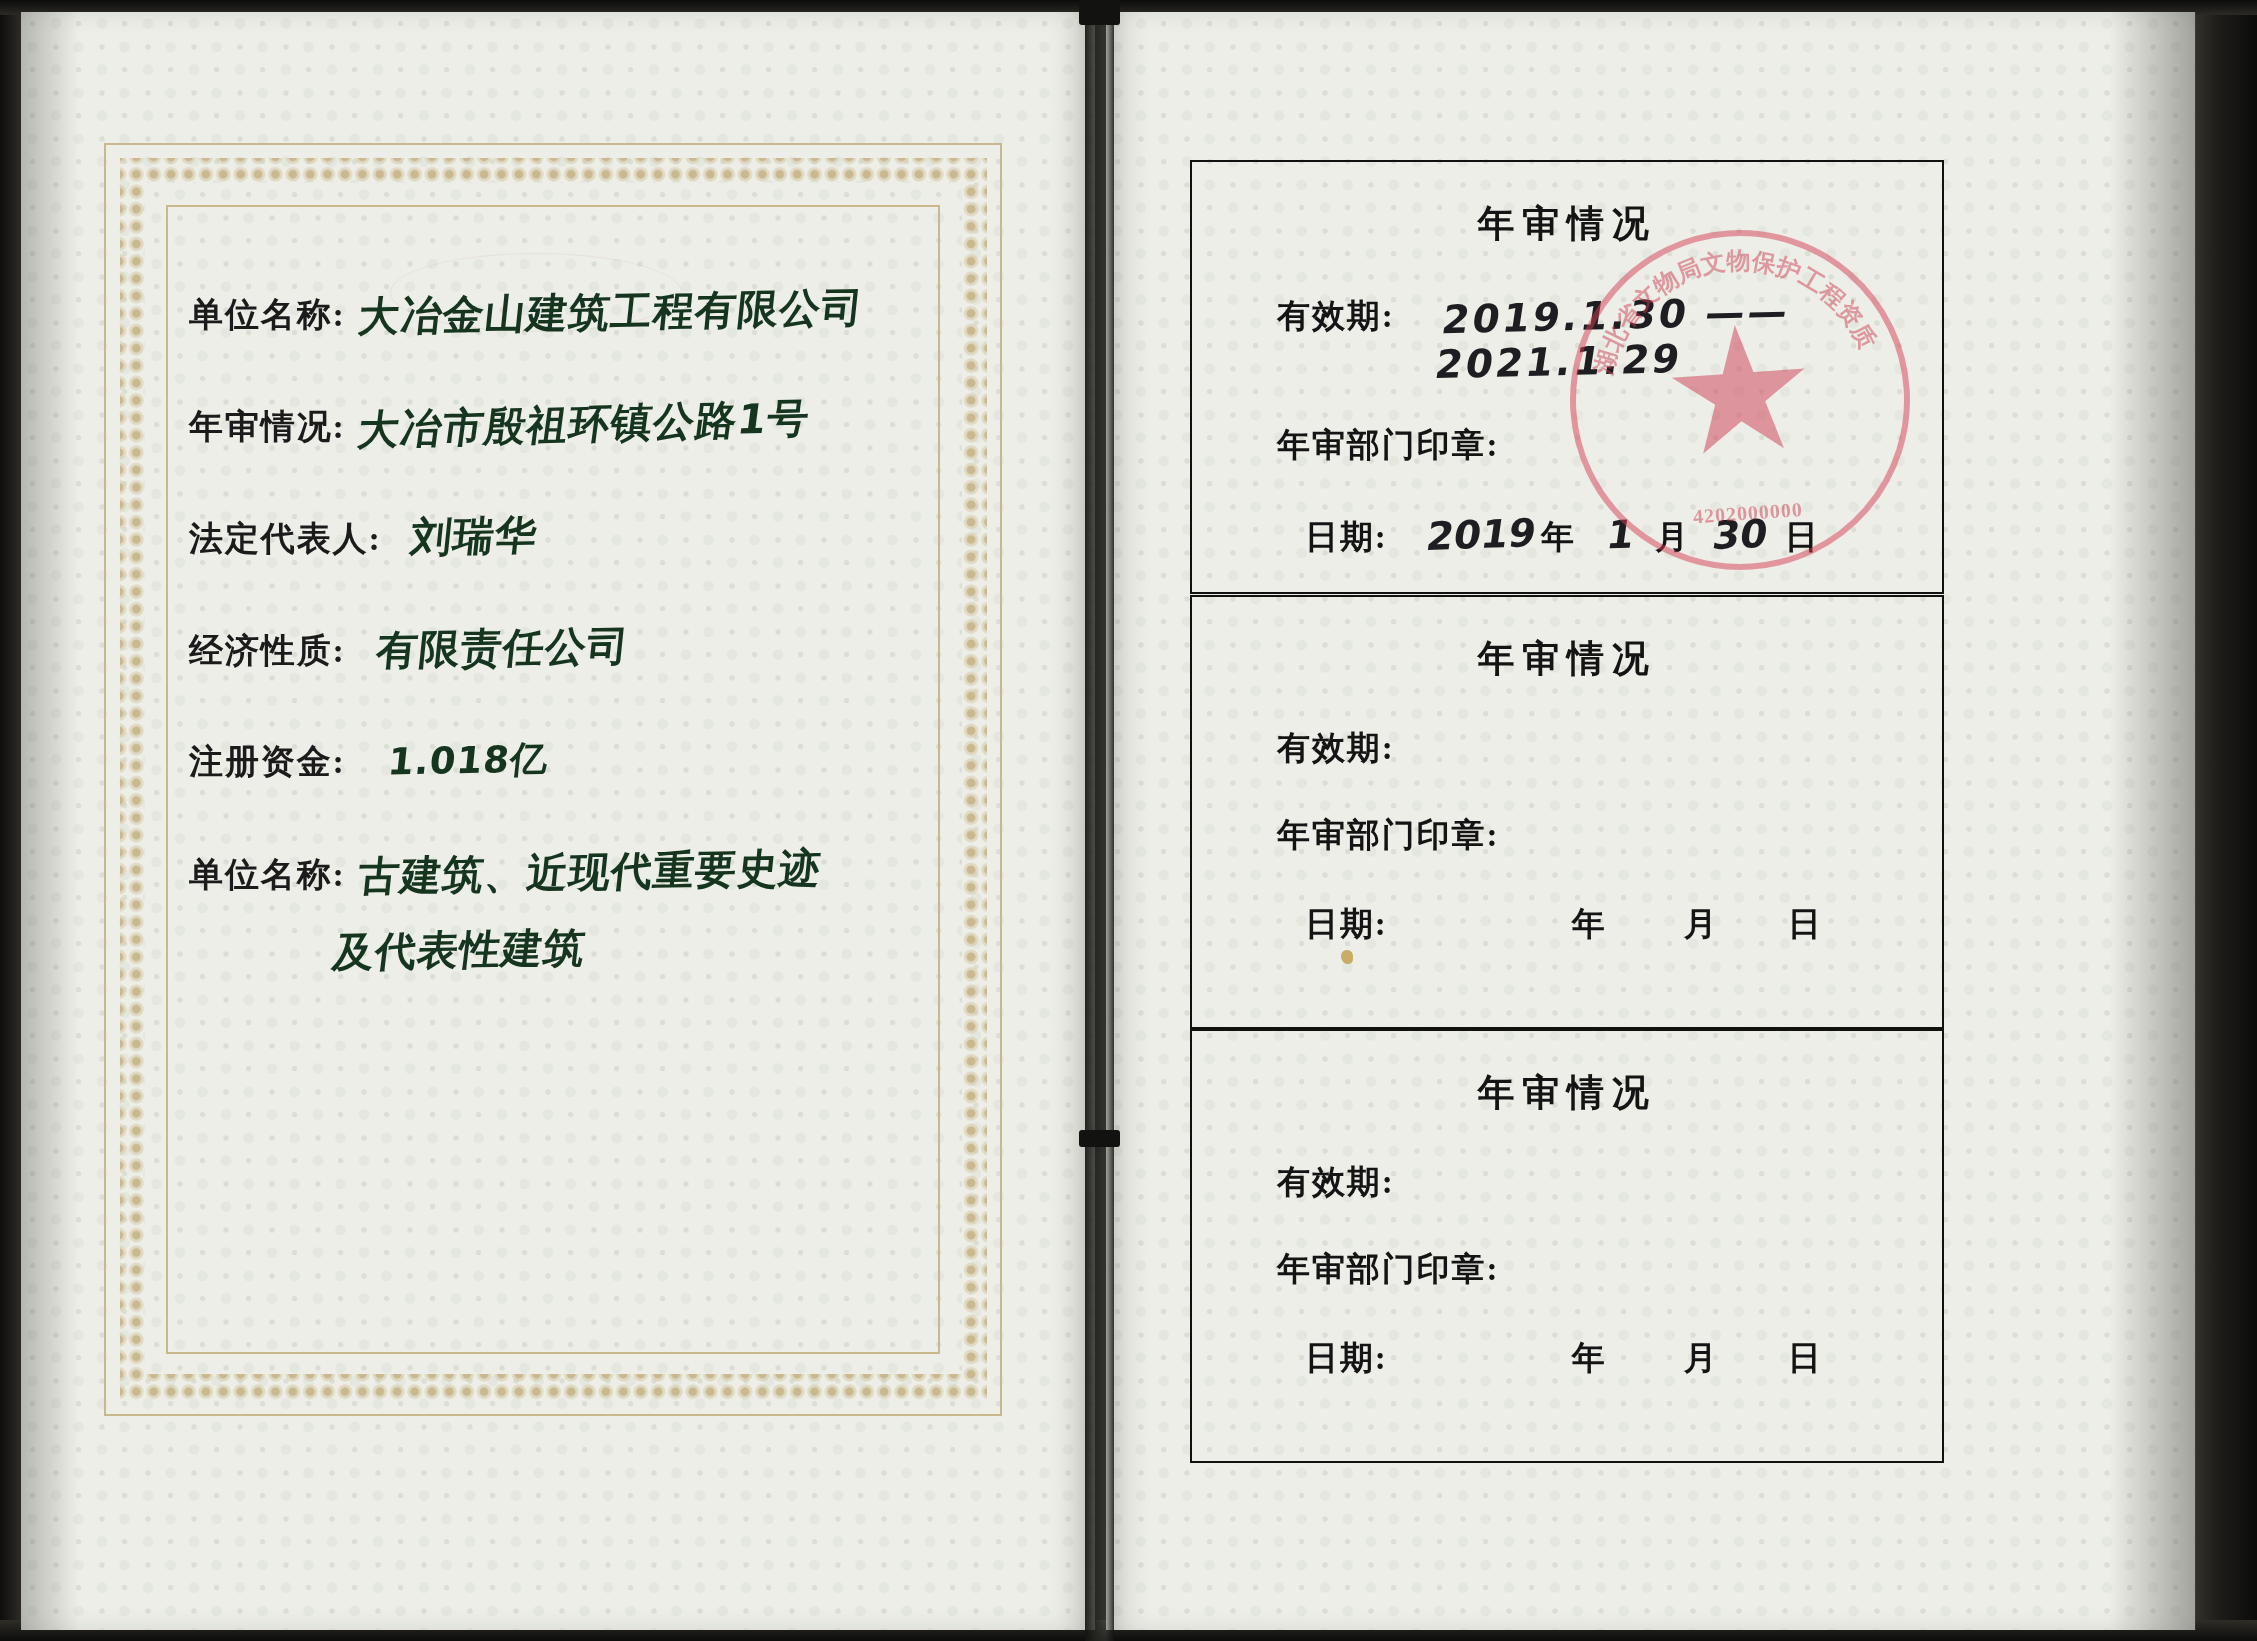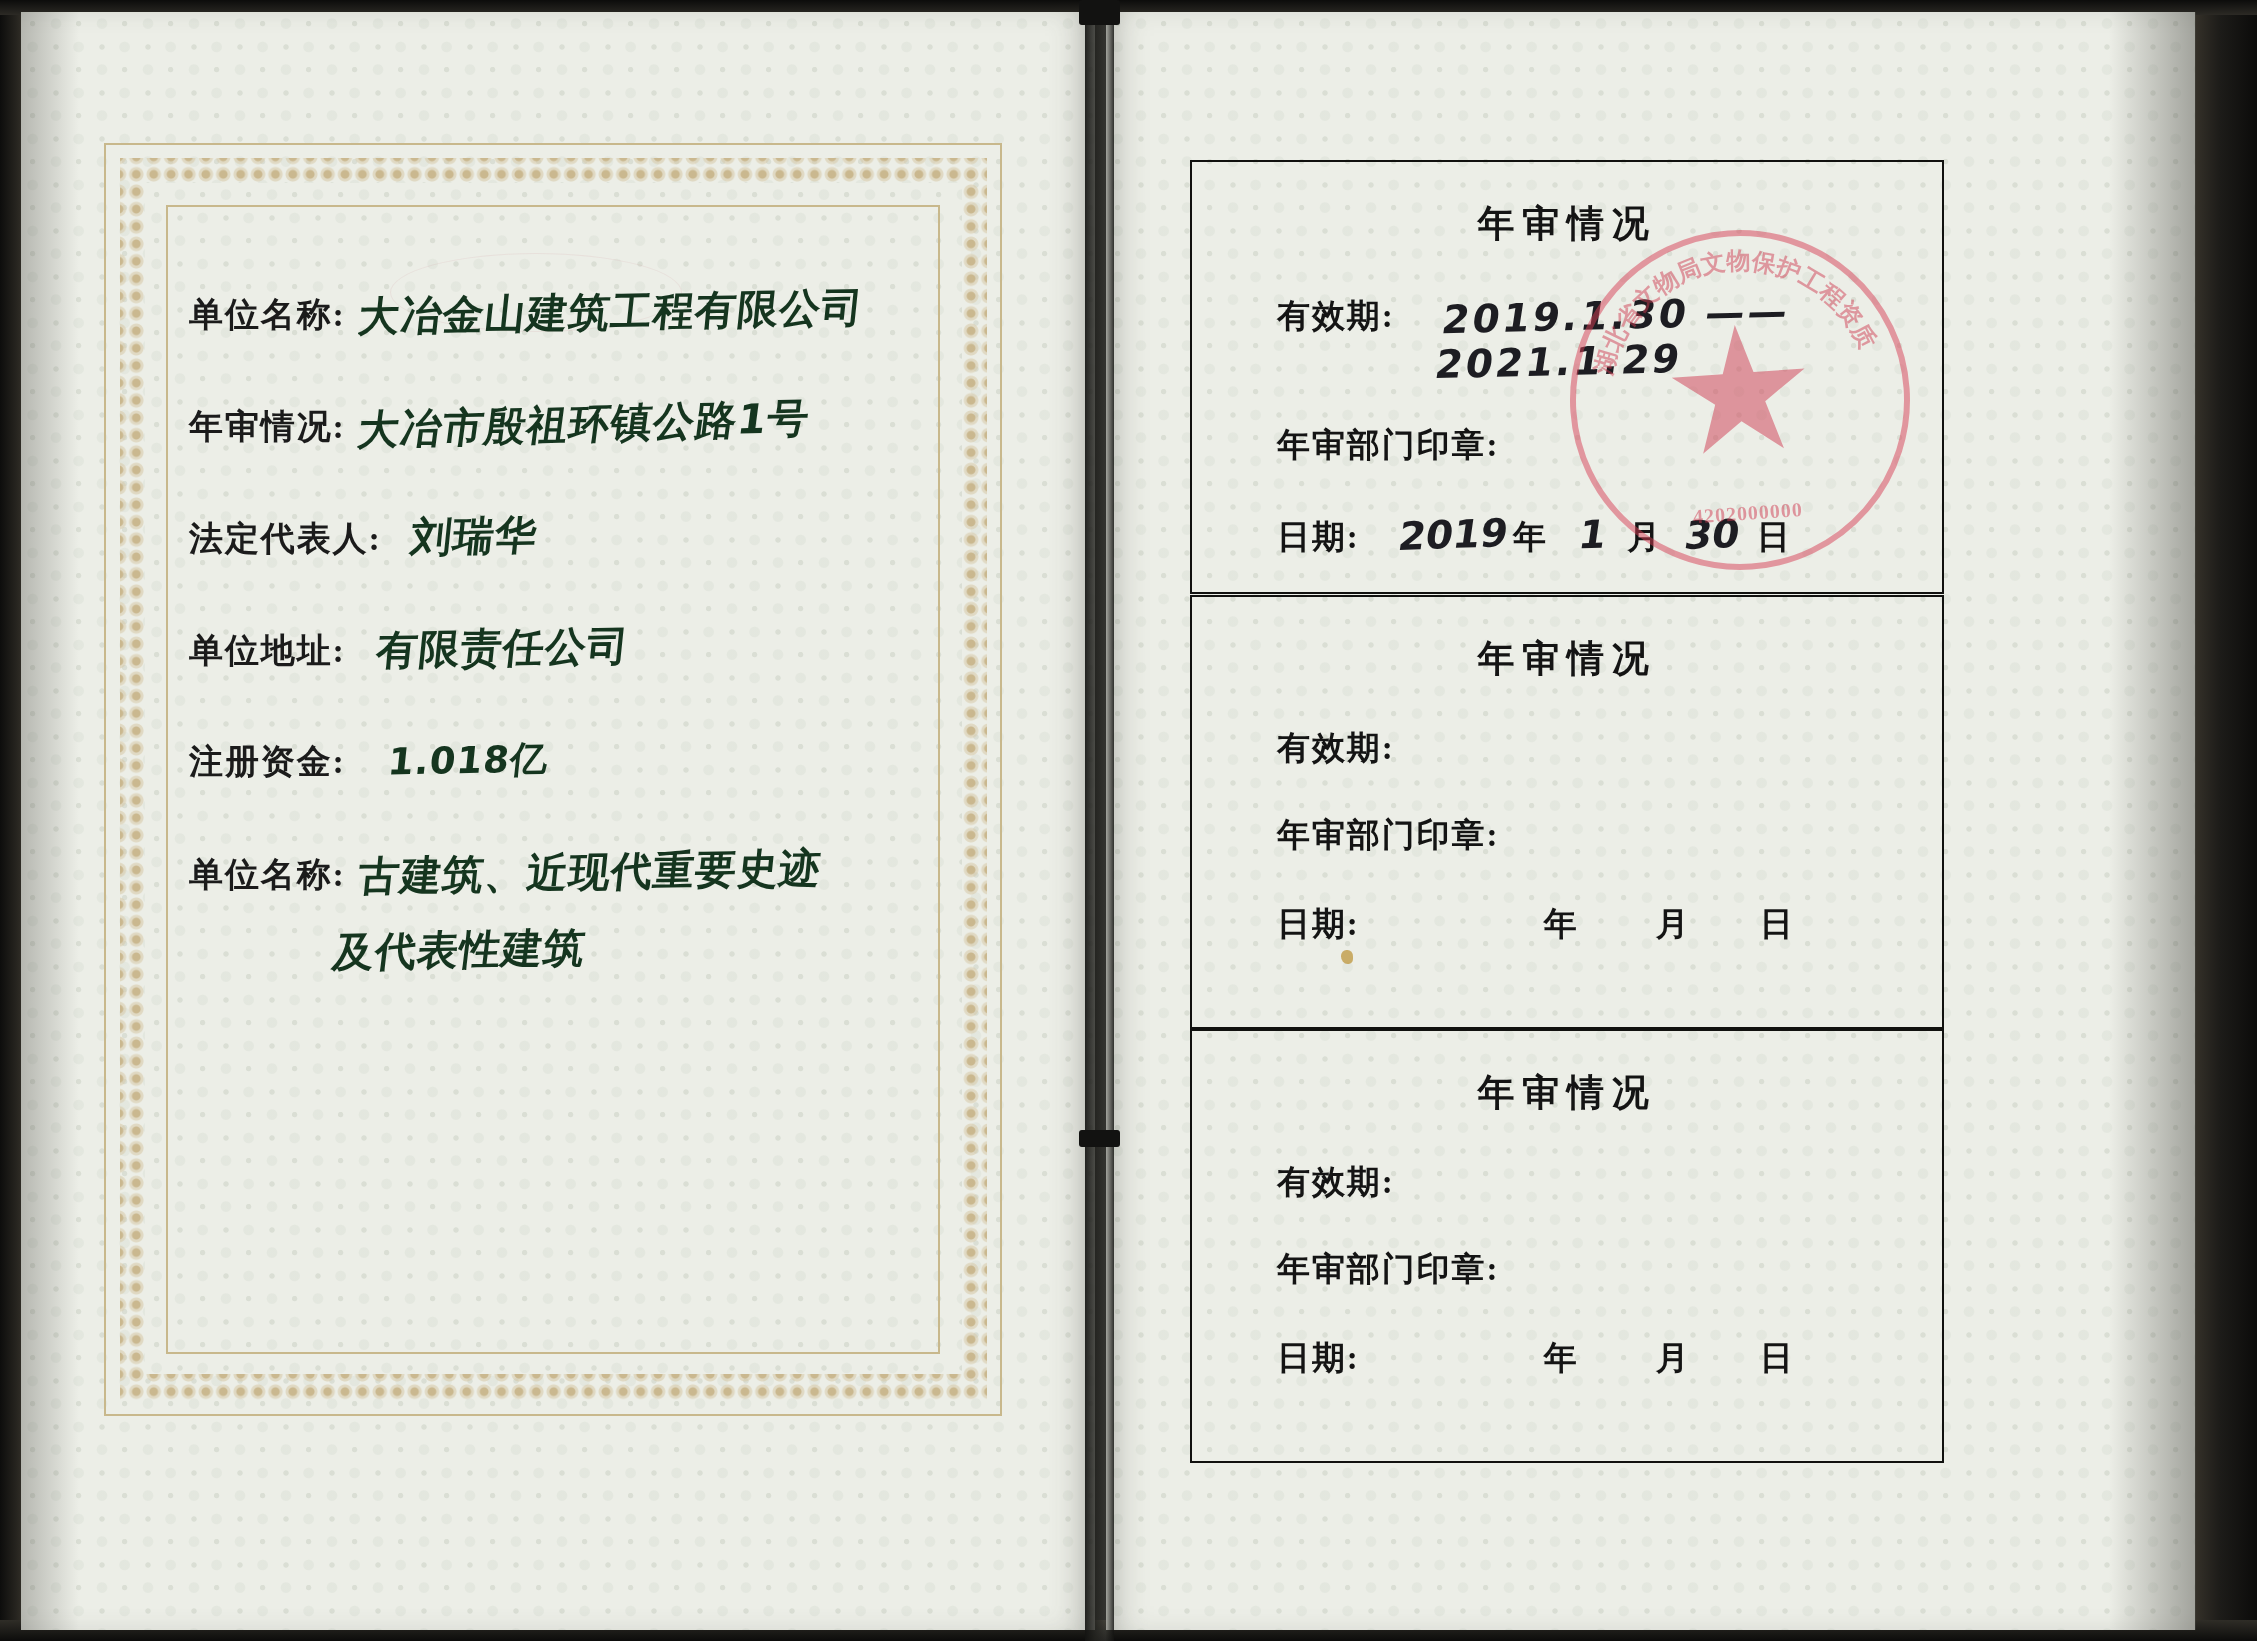--- a/index.html
+++ b/index.html
@@ -222,21 +222,21 @@
     font-weight: 700;
     color: #1d1d22;
     margin-left: 15.4px;
     transform: skewX(-10deg) rotate(-1.4deg);
     letter-spacing: 2.9px;
   }
   .date-row {
     display: flex;
     align-items: baseline;
     margin-top: 44px;
-    padding-left: 85px;
+    padding-left: 113px;
   }
   .date-row .rl {
     font-size: 33px;
     font-weight: 700;
     letter-spacing: 1.9px;
     color: #141414;
   }
   .date-unit {
     font-size: 33px;
     font-weight: 700;
@@ -333,21 +333,21 @@
       <span class="field-label">年审情况:</span>
       <span class="field-value hand2">大冶市殷祖环镇公路1号</span>
     </div>
 
     <div class="field-row">
       <span class="field-label">法定代表人:</span>
       <span class="field-value" style="margin-left:29px">刘瑞华</span>
     </div>
 
     <div class="field-row">
-      <span class="field-label">单位地址:</span>
+      <span class="field-label">经济性质:</span>
       <span class="field-value" style="margin-left:31px">有限责任公司</span>
     </div>
 
     <div class="field-row">
       <span class="field-label">注册资金:</span>
       <span class="field-value small" style="margin-left:42px">1.018亿</span>
     </div>
 
     <div class="field-row" style="margin-bottom:0">
       <span class="field-label">单位名称:</span>

